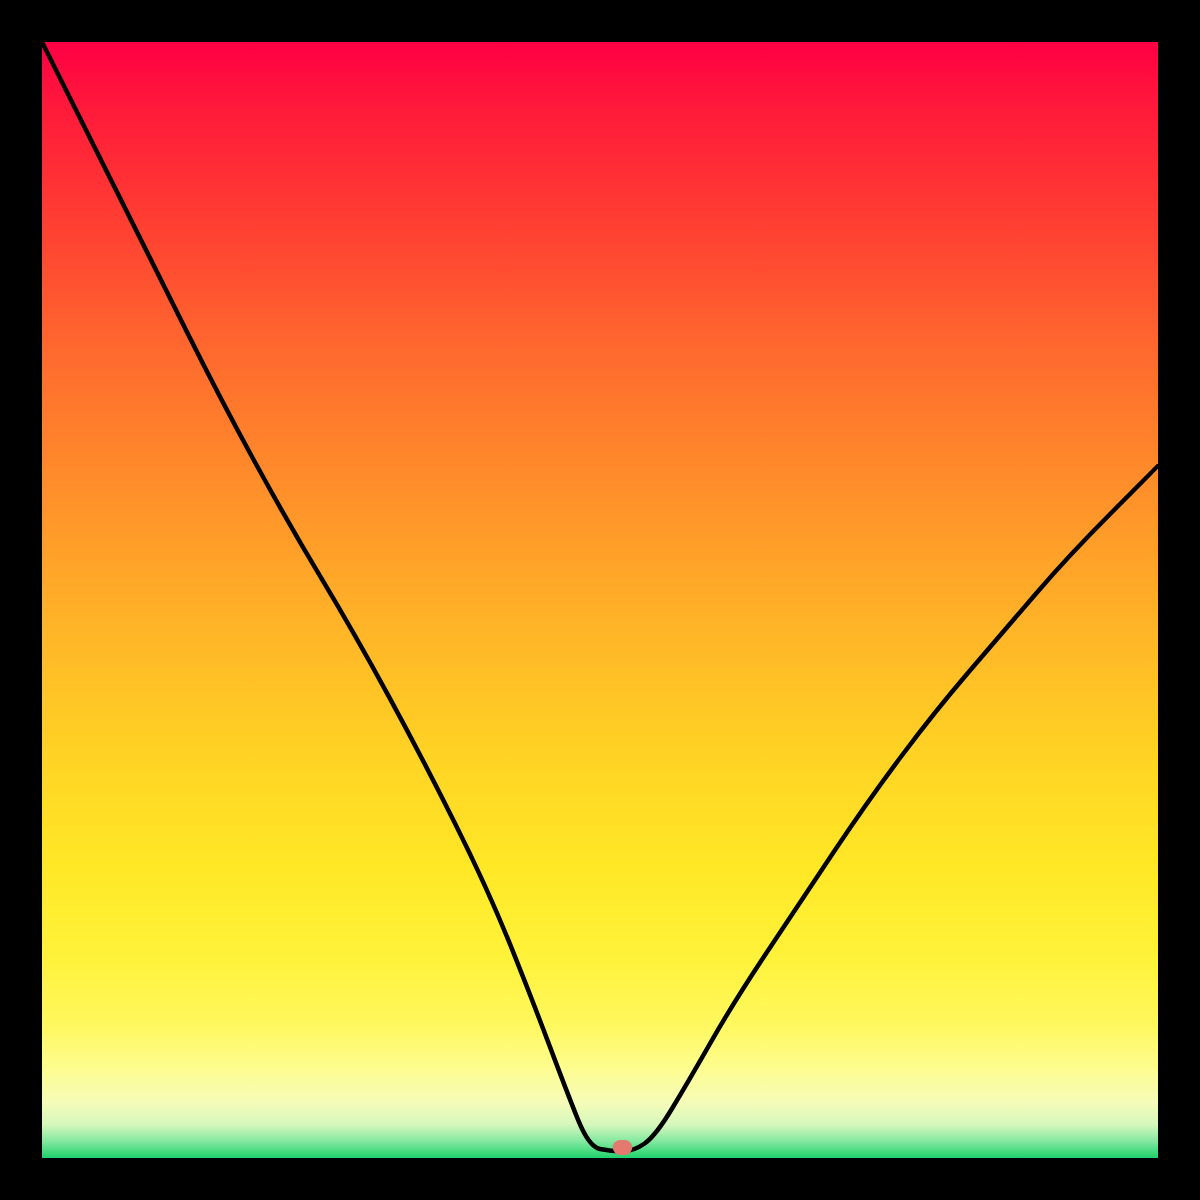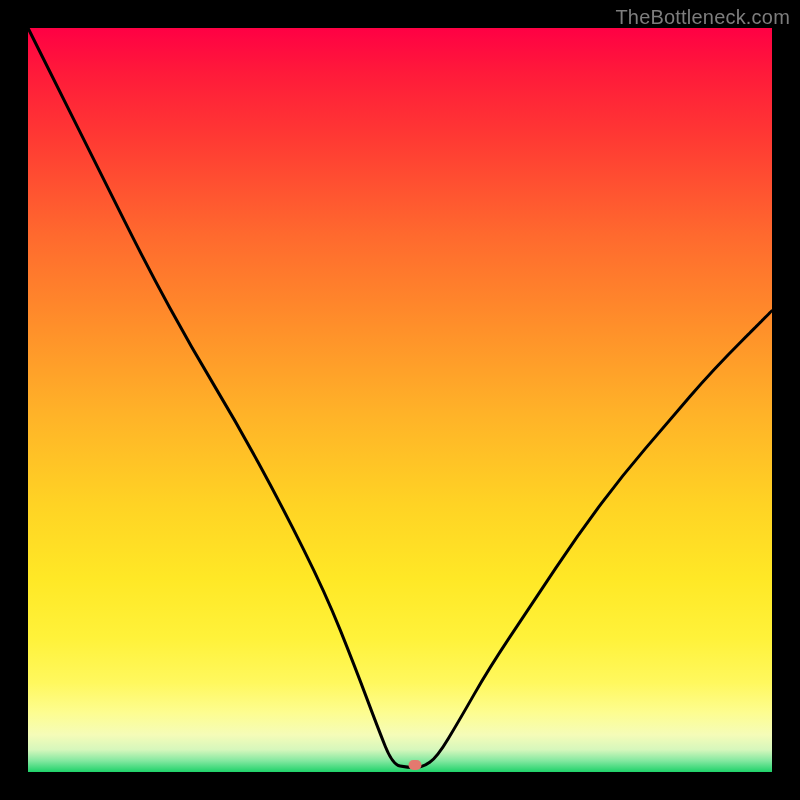--- a/index.html
+++ b/index.html
@@ -67,21 +67,20 @@
     font-size: 20px;
     font-weight: 500;
     letter-spacing: 0.2px;
     font-family: Arial, Helvetica, sans-serif;
   }
 </style>
 </head>
 <body>
 
 <div class="frame">
-  <div class="watermark">TheBottleneck.com</div>
 
   <div class="plot-area">
     <svg class="curve" viewBox="0 0 744 744" preserveAspectRatio="none">
       <path id="curve-path" fill="none" stroke="#000" stroke-width="3" stroke-linejoin="round" stroke-linecap="round" d="M 0 0 Q 0 0 14.88 29.75999999999999 Q 29.76 59.51999999999998 52.080000000000005 104.15999999999997 Q 74.4 148.79999999999995 96.72 193.43999999999997 Q 119.04 238.07999999999998 141.36 279 Q 163.68 319.92 186 357.12 Q 208.32000000000002 394.32 230.64000000000001 435.24 Q 252.96 476.16 275.28000000000003 520.8000000000001 Q 297.6 565.44 312.48 602.6400000000001 Q 327.36 639.84 338.52 669.6 Q 349.68 699.36 357.12 717.96 Q 364.56 736.56 372 738.048 Q 379.44 739.536 386.88 739.536 Q 394.32 739.536 401.76 734.328 Q 409.20000000000005 729.12 420.36 710.52 Q 431.52 691.92 446.4 665.88 Q 461.28 639.84 483.6 606.36 Q 505.92 572.88 528.24 539.4 Q 550.56 505.91999999999996 572.88 476.15999999999997 Q 595.2 446.4 617.52 420.36 Q 639.84 394.32 662.1600000000001 368.28 Q 684.48 342.23999999999995 714.24 312.48 T 744 282.72"></path>
     </svg>
     <div class="marker" id="marker" style="left: 386.88px; top: 736.56px; background: rgb(228, 121, 111);"></div>
   </div>
 </div>
 
 </body></html>

